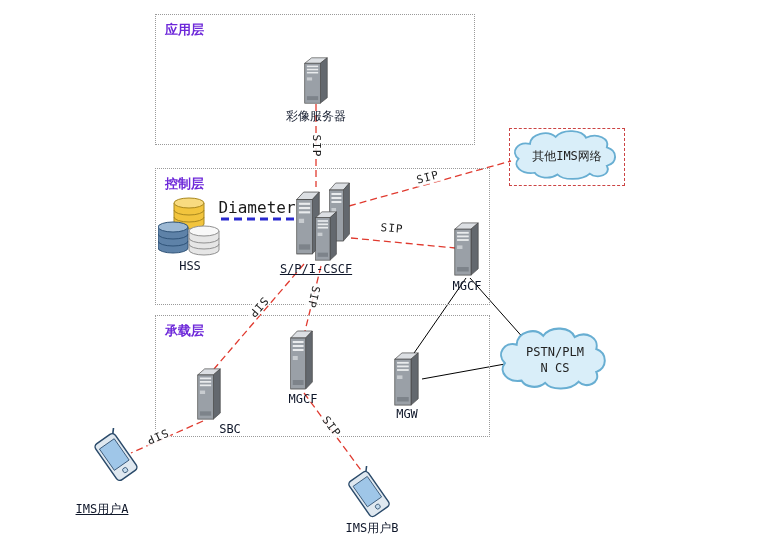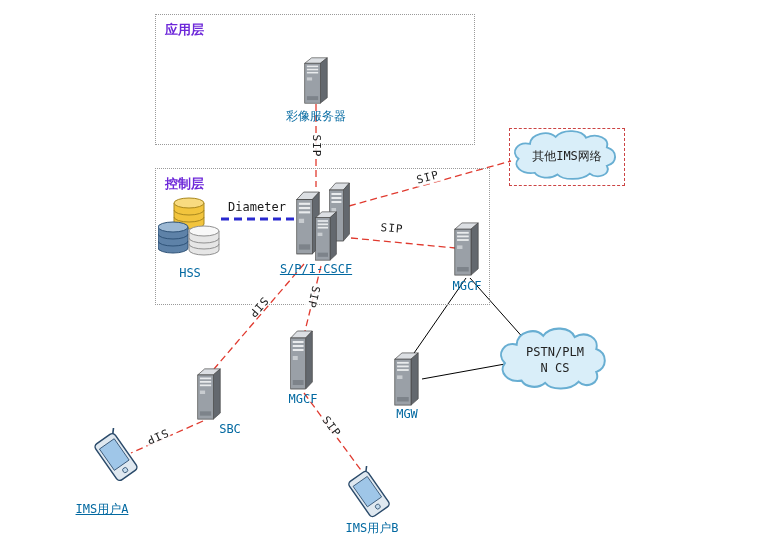--- a/index.html
+++ b/index.html
@@ -16,31 +16,31 @@
   .layer-label {
     position:absolute; top:6px; left:9px;
     font-size:13px; font-weight:bold; color:#6d28d9;
   }
 
   .node-icon { position:absolute; }
 
   .node-label {
     position:absolute; text-align:center; white-space:nowrap;
     font-family:"DejaVu Sans Mono","DejaVu Sans",monospace;
-    font-size:12px; color:#0369a1;
+    font-size:12px; color:#0f172a;
   }
 
   .elabel {
     position:absolute; white-space:nowrap;
     transform:translate(-50%,-50%) rotate(var(--rot,0deg));
     font-family:"DejaVu Sans Mono","DejaVu Sans",monospace;
     font-size:11px; letter-spacing:1px; color:#1a1a1a;
     background:rgba(255,255,255,.85); padding:0 1px; line-height:1.1;
   }
-  .elabel.diameter { font-size:12px; letter-spacing:0; background:transparent; }
+  .elabel.diameter { font-size:16px; letter-spacing:0; background:transparent; }
 
   .cloud-wrap { position:absolute; }
   .cloud-svg { position:absolute; left:0; top:0; width:100%; height:100%; }
   .cloud-text {
     position:absolute; inset:0; display:flex; flex-direction:column;
     align-items:center; justify-content:center; text-align:center;
     font-family:"DejaVu Sans Mono","DejaVu Sans",monospace;
     font-size:12px; color:#222; line-height:1.3;
   }
   .ims-frame { border:1px dashed #cc4444; }
@@ -65,20 +65,23 @@
     <line x1="466" y1="278" x2="412" y2="356" stroke="#000000" stroke-width="1"></line>
     <line x1="470" y1="278" x2="526" y2="341" stroke="#000000" stroke-width="1"></line>
     <line x1="422" y1="379" x2="505" y2="364" stroke="#000000" stroke-width="1"></line>
   </svg>
 
   <div class="layer" style="left:155px;top:14px;width:320px;height:131px;">
     <span class="layer-label">应用层</span>
   </div>
   <div class="layer" style="left:155px;top:168px;width:335px;height:137px;">
     <span class="layer-label">控制层</span>
+  </div>
+  <div class="layer" style="left:155px;top:315px;width:335px;height:122px;">
+    <span class="layer-label">承载层</span>
   </div>
 
   <div class="cloud-wrap" style="left:496px;top:326px;width:118px;height:70px;">
     <svg class="cloud-svg" viewBox="0 0 120 64" preserveAspectRatio="none">
       <path d="M 26 50 C 12 52 2 42 9 34 C 0 26 8 14 21 17 C 22 5 40 1 48 9 C 56 -1 76 1 80 10 C 92 4 105 11 102 21 C 114 25 113 39 102 42 C 107 52 92 58 84 51 C 76 59 56 59 50 52 C 42 58 30 56 26 50 Z" fill="#d9eef9" stroke="#68aed2" stroke-width="2"></path>
     </svg>
     <div class="cloud-text">
       <span>PSTN/PLM</span>
       <span>N CS</span>
     </div>
@@ -208,21 +211,21 @@
   <svg class="node-icon" style="left:344px;top:466px;width:50px;height:56px;" viewBox="0 0 52 56">
     <g transform="rotate(-35 26 28)">
       <line x1="36" y1="8" x2="43" y2="0" stroke="#2a4a6a" stroke-width="1.6"></line>
       <rect x="14" y="6" width="24" height="44" rx="4" fill="#dfe8f0" stroke="#2a4a6a" stroke-width="1.5"></rect>
       <rect x="17" y="12" width="18" height="26" fill="#9fc6e8" stroke="#2a4a6a" stroke-width="0.8"></rect>
       <circle cx="26" cy="44" r="2.5" fill="#c5dcee" stroke="#2a4a6a" stroke-width="0.8"></circle>
     </g>
   </svg>
 
   <div class="node-label" style="left:266px;top:108px;width:100px;">彩像服务器</div>
-  <div class="node-label" style="left:168px;top:259px;width:44px;margin-top:7px;">HSS</div>
+  <div class="node-label" style="left:168px;top:259px;width:44px;">HSS</div>
   <div class="node-label" style="left:268px;top:262px;width:96px;text-decoration:underline;">S/P/I-CSCF</div>
   <div class="node-label" style="left:443px;top:279px;width:48px;">MGCF</div>
   <div class="node-label" style="left:193px;top:422px;width:34px;margin-left:20px;">SBC</div>
   <div class="node-label" style="left:281px;top:392px;width:44px;">MGCF</div>
   <div class="node-label" style="left:389px;top:407px;width:36px;">MGW</div>
   <div class="node-label" style="left:58px;top:501px;width:88px;text-decoration:underline;">IMS用户A</div>
   <div class="node-label" style="left:328px;top:520px;width:88px;">IMS用户B</div>
 
   <span class="elabel" style="left:316px;top:146px;--rot:90deg">SIP</span>
   <span class="elabel" style="left:428px;top:178px;--rot:-15deg">SIP</span>

